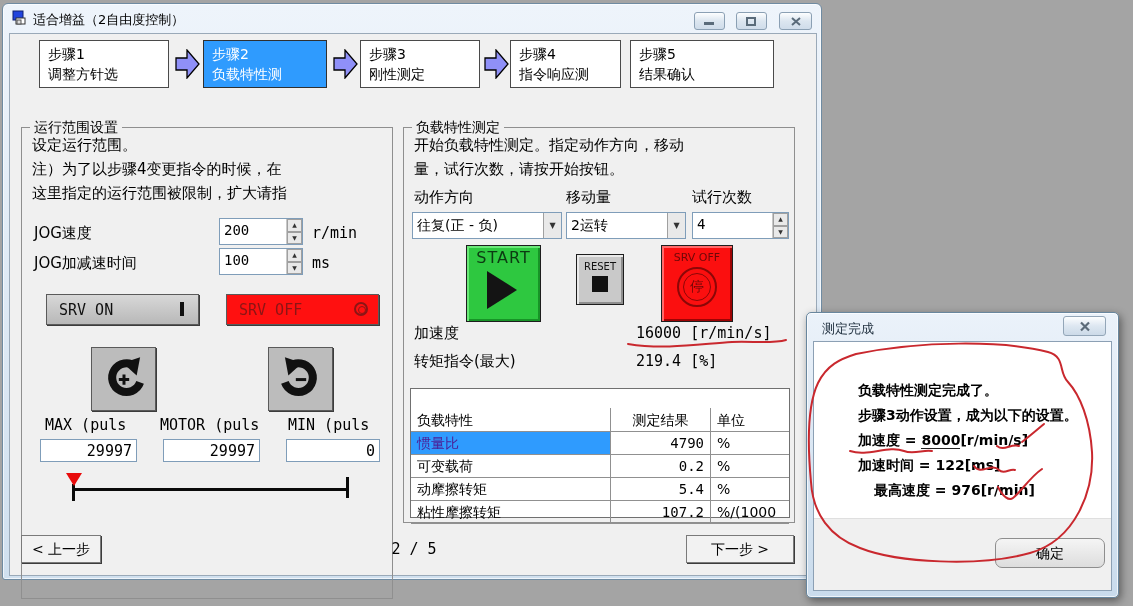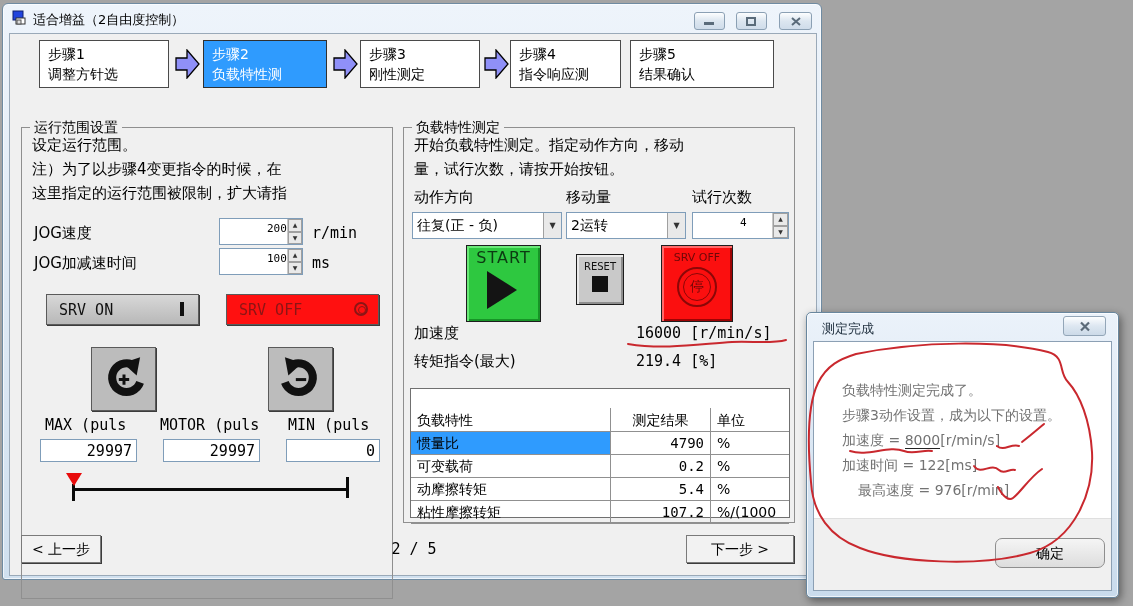--- a/index.html
+++ b/index.html
@@ -28,21 +28,21 @@
   .steparrow { position:absolute; top:15px; width:25px; height:30px; }
   #wizard-desc { position:absolute; left:8px; top:59px; font-size:15px; color:#000; white-space:nowrap; }
 
   
   .groupbox { position:absolute; border:1px solid #8f8f8f; }
   .grouplegend { position:absolute; top:-9px; left:8px; background:#f0f0f0; padding:0 4px; font-size:14px; color:#000; white-space:nowrap; }
   .gtext { position:absolute; font-size:15px; color:#000; white-space:nowrap; }
 
   
   .spinbox { position:absolute; background:#fff; border:1px solid #7f9db9; display:flex; }
-  .spinval { flex:1; font-family:"DejaVu Sans Mono",monospace; font-size:11px; padding:3px 0 4px 4px;margin-left:43px; }
+  .spinval { flex:1; font-family:"DejaVu Sans Mono",monospace; font-size:14px; padding:3px 0 4px 4px; }
   .spincol { width:16px; border-left:1px solid #c8c8c8; display:flex; flex-direction:column; }
   .spinbtn { flex:1; background:#e9e9e9; border:1px solid #a0a0a0; font-size:6px; line-height:1;
     display:flex; align-items:center; justify-content:center; color:#333; }
   .combo { position:absolute; background:#fff; border:1px solid #7f9db9; display:flex; }
   .comboval { flex:1; font-size:14px; padding:4px 0 0 4px; white-space:nowrap; overflow:hidden; }
   .combobtn { width:18px; background:#e9e9e9; border-left:1px solid #a0a0a0; font-size:8px; color:#333;
     display:flex; align-items:center; justify-content:center; }
 
   
   .btn3d { position:absolute; border:1px solid #5a5a5a; box-shadow:1px 1px 0 #3c3c3c; cursor:default; }
@@ -77,40 +77,40 @@
 
   
   #result-table { position:absolute; border:1px solid #707070; background:#fff; }
   .trow { display:flex; }
   .tcell { border-right:1px solid #909090; border-bottom:1px solid #909090; font-size:14px;
     padding:3px 6px 0 6px; height:23px; white-space:nowrap; overflow:hidden; }
   .tcell.last { border-right:none; }
   .thead .tcell { height:24px; padding-top:4px;margin-top:19px; }
   .tc1 { width:200px; } .tc2 { width:100px; text-align:right; font-family:"DejaVu Sans Mono",monospace; } .tc3 { width:78px; }
   .thead .tc2 { text-align:center; font-family:"DejaVu Sans",sans-serif; }
-  .sel { background:#2f9bfe; color:#000000; }
+  .sel { background:#2f9bfe; color:#4c1d95; }
 
   
   #range-slider { position:absolute; }
   #slider-line { position:absolute; left:51px; top:360px; width:276px; height:3px; background:#0a0a0a; }
   #slider-tick-left { position:absolute; left:50px; top:356px; width:3px; height:17px; background:#0a0a0a; }
   #slider-tick-right { position:absolute; left:324px; top:349px; width:3px; height:21px; background:#0a0a0a; }
   #slider-marker { position:absolute; left:44px; top:345px; width:0; height:0;
     border-left:8px solid transparent; border-right:8px solid transparent; border-top:13px solid #e80b0b; }
 
   
   #dialog { position:absolute; left:806px; top:312px; width:313px; height:286px;
     background:linear-gradient(#ebf2fa,#c9dbec); border:1px solid #68869e; border-radius:5px;
     box-shadow:inset 0 0 0 1px rgba(255,255,255,.7), 2px 3px 9px rgba(0,0,0,.45); }
   #dialog-title { position:absolute; left:15px; top:7px; font-size:13px; color:#1b2b3a; }
   #dialog-close { position:absolute; right:12px; top:3px; width:43px; height:20px;
     background:linear-gradient(#fdfeff,#dde7f1 50%,#ccdae8); border:1px solid #93a6b8; border-radius:3px;
     display:flex; align-items:center; justify-content:center; }
   #dialog-client { position:absolute; left:6px; top:28px; width:299px; height:250px; background:#fff; border:1px solid #8ca0b4; }
-  .dline { position:absolute; left:28px; font-size:14px; color:#737373; white-space:nowrap; }
+  .dline { position:absolute; left:44px; font-size:14px; color:#000000; white-space:nowrap;font-weight:bold; }
   .uval { border-bottom:1.6px solid #222; }
   #dialog-footer { position:absolute; left:0; bottom:0; width:100%; height:72px; background:#f0f0f0; border-top:1px solid #dfdfdf; }
   #ok-btn { position:absolute; left:181px; top:196px; width:110px; height:30px;
     background:linear-gradient(#f5f5f5,#dddddd); border:1px solid #8e8e8e; border-radius:7px;
     font-size:14px; text-align:center; padding-top:6px; }
 
   #annotation-layer { position:absolute; left:0; top:0; width:1133px; height:606px; pointer-events:none; z-index:60; }
 </style>
 </head>
 <body>

